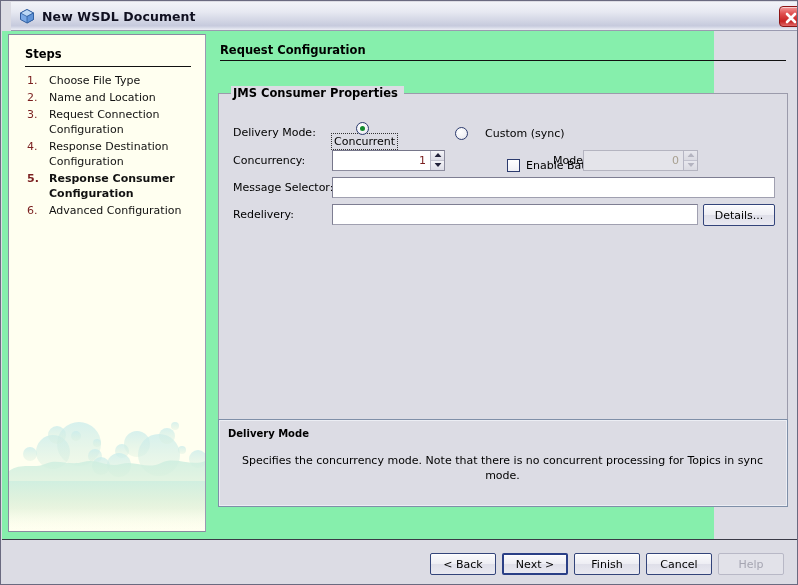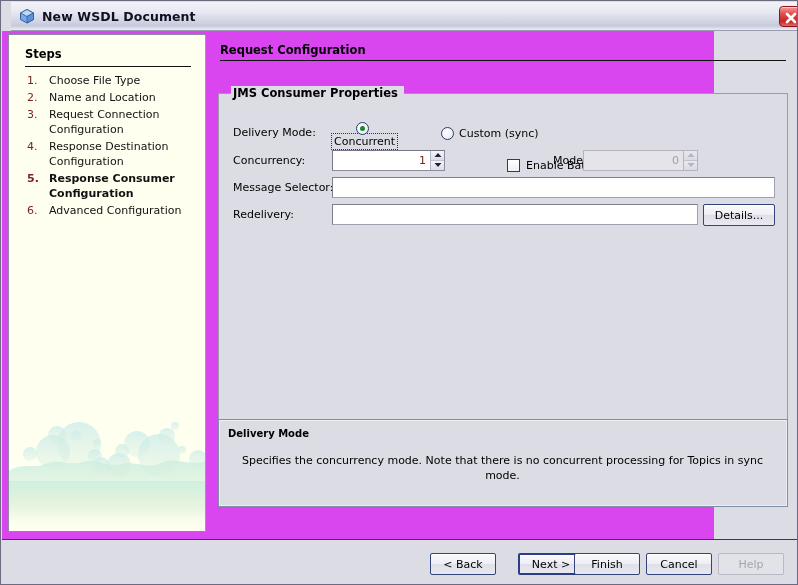--- a/index.html
+++ b/index.html
@@ -50,21 +50,21 @@
     border: 1px solid #8d1414;
     box-shadow: inset 0 1px 0 rgba(255,255,255,.55);
     cursor: pointer;
   }
   #close-btn svg { position: absolute; left: 3px; top: 2.5px; }
 
   
   #content {
     position: absolute; left: 1px; top: 30px;
     width: 712px; height: 554px;
-    background: #d946ef;
+    background: #86efac;
   }
 
   
   #sidebar {
     position: absolute; left: 6px; top: 3px;
     width: 198px; height: 498px;
     background: #fffff0;
     border: 1px solid #8a8aa0;
     border-right: 1px solid #9a9ab2;
     overflow: hidden;
@@ -204,21 +204,21 @@
     position: relative;
     height: 22px;
     background: linear-gradient(to bottom, #fbfbfd 0%, #eeeef4 48%, #dfdfe9 52%, #e9e9f1 100%);
     border: 1px solid #33447a;
     border-radius: 2px;
     font-size: 11px; color: #000;
     display: inline-flex; align-items: center; justify-content: center;
     cursor: pointer;
     box-shadow: inset 0 1px 0 rgba(255,255,255,.8);
   }
-  .btn.default { border-width: 2px; border-color: #2a3f86; margin-left: 16px; }
+  .btn.default { border-width: 2px; border-color: #2a3f86; }
   .btn.disabled { border-color: #b8b8c6; color: #a6a6b2; background: #e2e2e9; box-shadow: none; }
 
   #details-btn { position: absolute; width: 72px; }
 
   
   #desc {
     position: absolute; left: 6px; top: 385px;
     width: 570px; height: 88px;
     background: #dcdce4;
     border: 1px solid #7f8fa8;
@@ -348,21 +348,21 @@
 
       <div id="groupbox">
         <div id="groupbox-title">JMS Consumer Properties</div>
 
         <div class="form-row" style="top:28px;">
           <span class="field-label">Delivery Mode:</span>
           <span class="radio-wrap" style="left:109px;flex-direction:column;">
             <span class="radio checked"></span>
             <span class="radio-label focused">Concurrent</span>
           </span>
-          <span class="radio-wrap" style="left:222px;">
+          <span class="radio-wrap" style="left:236px;gap:12px;">
             <span class="radio"></span>
             <span class="radio-label">Custom (sync)</span>
           </span>
         </div>
 
         <div class="form-row" style="top:56px;">
           <span class="field-label">Concurrency:</span>
           <span class="spinner" style="left:113px; width:113px;">
             <span class="sp-val">1</span>
             <span class="sp-btns">

